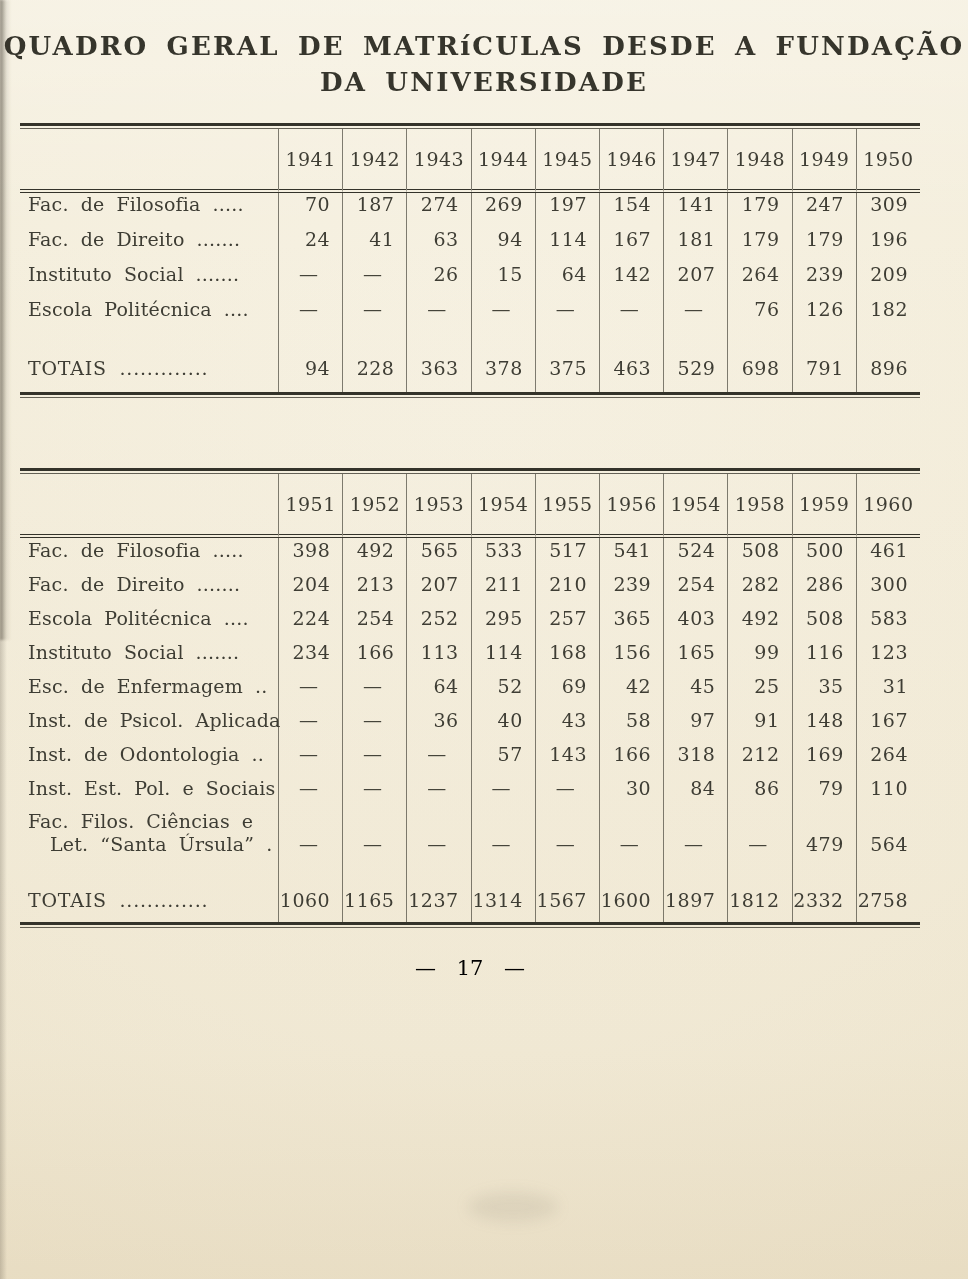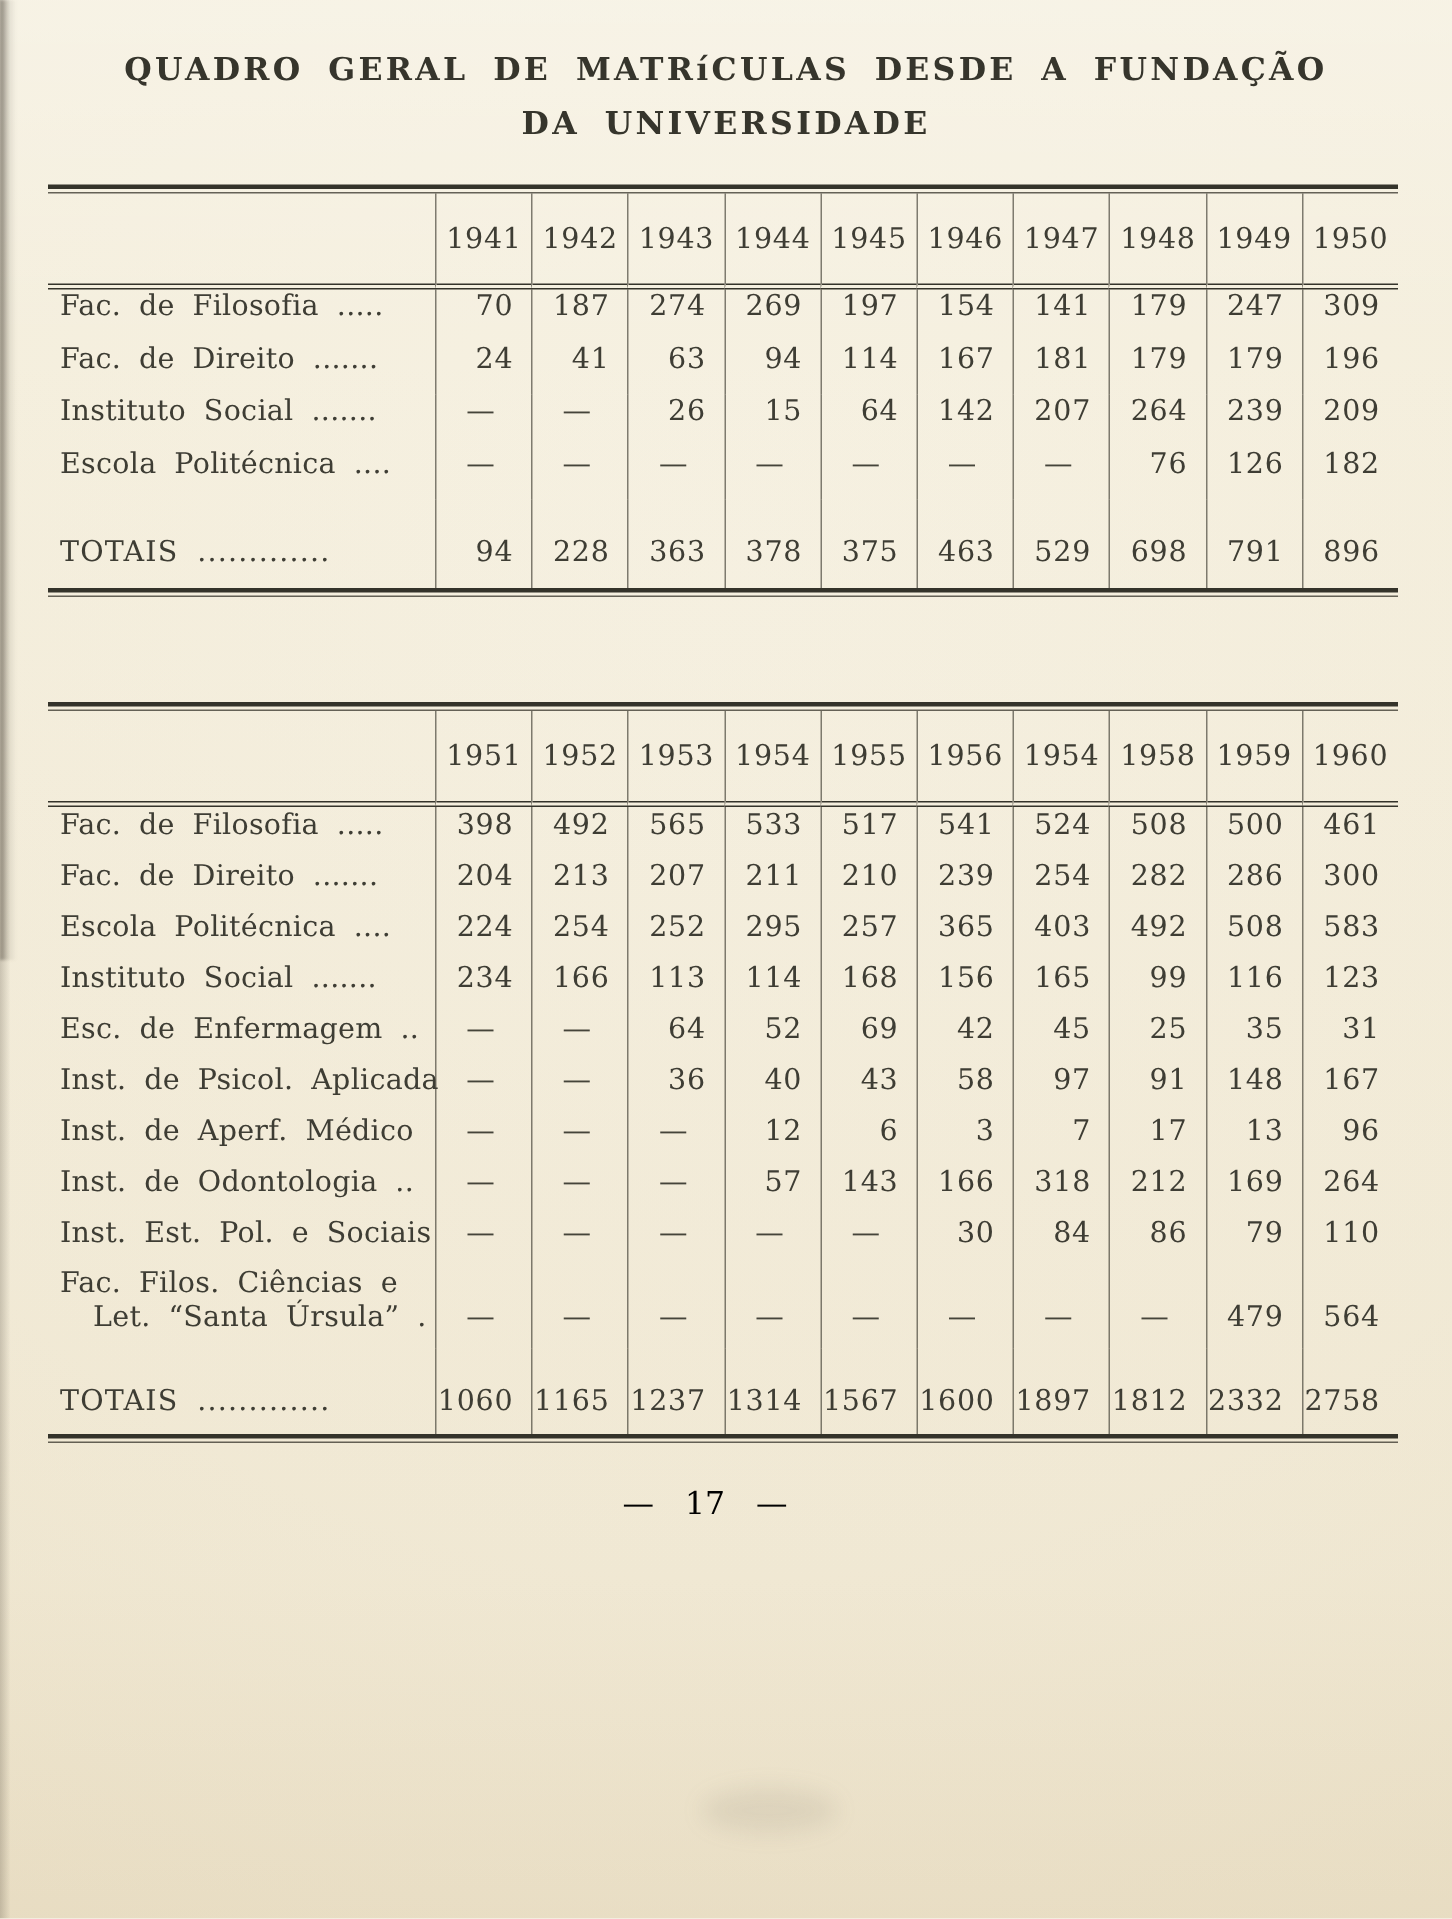--- a/index.html
+++ b/index.html
@@ -28,28 +28,28 @@
     background:linear-gradient(90deg, rgba(60,52,40,.22), rgba(60,52,40,0));
   }
   .smudge{
     position:absolute;left:468px;top:1192px;width:90px;height:30px;
     background:rgba(125,118,100,.12);filter:blur(7px);border-radius:50%;
   }
   .title{
     padding-top:28px;
     text-align:center;
     font-weight:bold;
-    font-size:21px;
+    font-size:26px;
     letter-spacing:2.2px;
     word-spacing:7px;
     line-height:36px;
     color:#36352c;
   }
   .title .tl{display:block;}
-  .tablewrap{width:900px;margin-left:32px;}
+  .tablewrap{width:900px;margin-left:20px;}
   .tw1{margin-top:23px;}
   .tw2{margin-top:70px;}
   .rule{width:100%;}
   .rule.heavy{height:6px;border-top:3px solid var(--rule);border-bottom:1px solid rgba(52,50,40,.75);}
   table{
     width:900px;table-layout:fixed;
     border-collapse:separate;border-spacing:0;
     font-size:19px;color:#3e3d34;
   }
   col.c-label{width:258px;}
@@ -303,33 +303,20 @@
           <td class="num">36</td>
           <td class="num">40</td>
           <td class="num">43</td>
           <td class="num">58</td>
           <td class="num">97</td>
           <td class="num">91</td>
           <td class="num">148</td>
           <td class="num">167</td>
         </tr>
         <tr>
-          <td class="label">Inst. de Aperf. Médico</td>
-          <td class="num dash">—</td>
-          <td class="num dash">—</td>
-          <td class="num dash">—</td>
-          <td class="num">12</td>
-          <td class="num">6</td>
-          <td class="num">3</td>
-          <td class="num">7</td>
-          <td class="num">17</td>
-          <td class="num">13</td>
-          <td class="num">96</td>
-        </tr>
-        <tr>
           <td class="label">Inst. de Odontologia ..</td>
           <td class="num dash">—</td>
           <td class="num dash">—</td>
           <td class="num dash">—</td>
           <td class="num">57</td>
           <td class="num">143</td>
           <td class="num">166</td>
           <td class="num">318</td>
           <td class="num">212</td>
           <td class="num">169</td>

